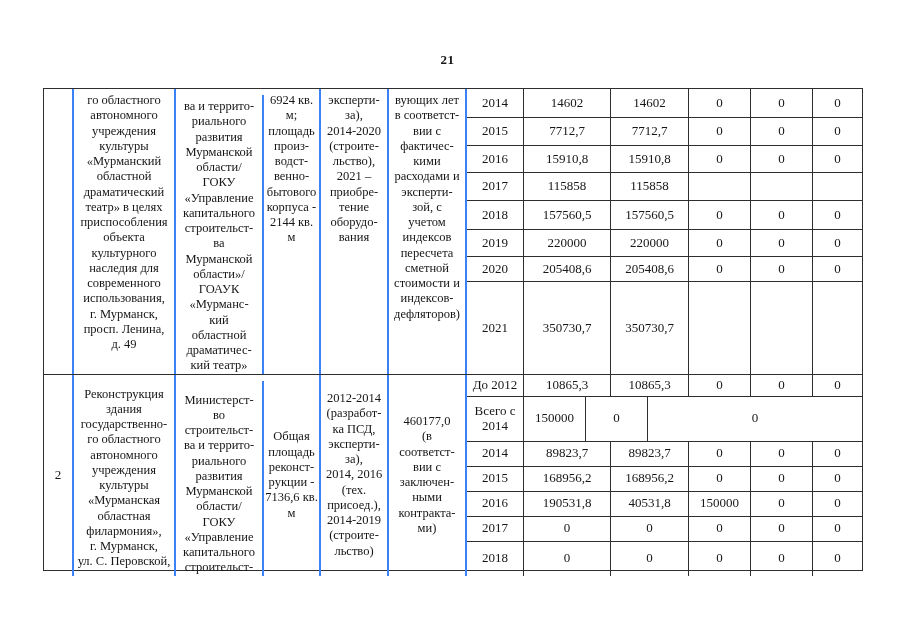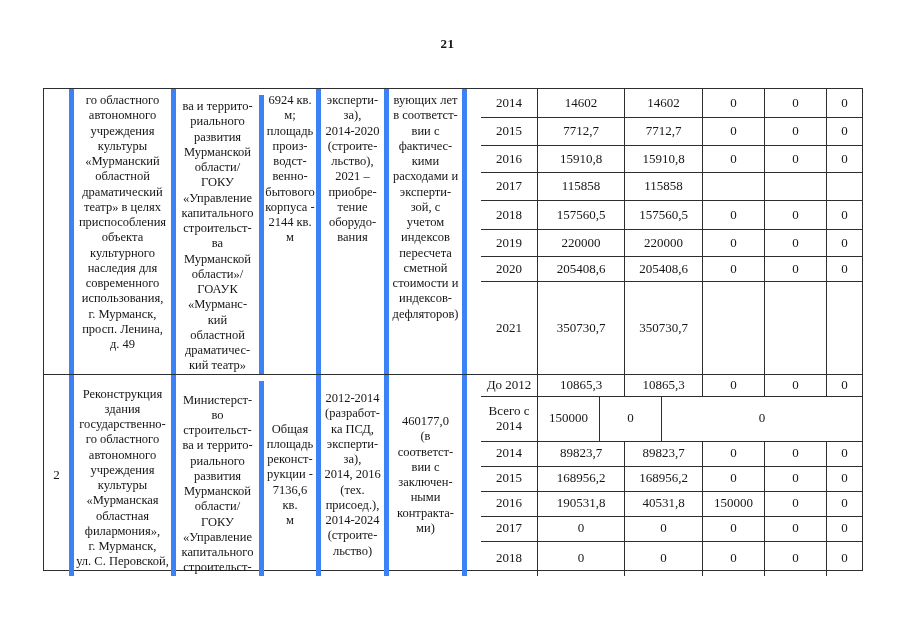--- a/index.html
+++ b/index.html
@@ -7,58 +7,58 @@
   body {
     position: relative;
     width: 905px; height: 640px;
     background: #ffffff;
     font-family: "Liberation Serif", "DejaVu Serif", serif;
     color: #161616;
     overflow: hidden;
   }
   .page-number {
     position: absolute;
-    top: 36px; left: 0; right: 10px;
+    top: 52px; left: 0; right: 10px;
     text-align: center;
     font-size: 13px;
     font-weight: 700;
     letter-spacing: 0.5px;
   }
   .doc-table {
     position: absolute;
     left: 43px; top: 88px;
     width: 820px; height: 483px;
     border: 1.5px solid #2e2e2e;
     display: flex;
     flex-direction: column;
     background: #fff;
   }
   .trow { display: flex; flex-direction: row; width: 100%; }
   .trow.row-1 { height: 286px; border-bottom: 1px solid #2e2e2e; }
   .trow.row-2 { flex: 1; }
   .cell {
-    border-right: 5px solid #3b82f6;
+    border-right: 2px solid #3b82f6;
     display: flex;
     flex-direction: column;
     align-items: center;
     text-align: center;
     font-size: 12.5px;
     line-height: 1.22;
     white-space: pre-line;
     overflow: hidden;
   }
   .cell.top    { justify-content: flex-start; padding-top: 4px; }
   .cell.middle { justify-content: center; }
   .c-num      { width: 30px;  font-size: 13px; }
   .c-project  { width: 102px; }
   .c-ministry { width: 88px; margin-top: 6px;  }
   .c-area     { width: 57px;  }
   .c-years    { width: 68px;  }
   .c-amount   { width: 78px;  }
-  .fin { flex: 1; display: flex; flex-direction: column; margin-left: 14px; }
+  .fin { flex: 1; display: flex; flex-direction: column; }
   .frow { display: flex; flex-direction: row; border-bottom: 1px solid #2e2e2e; }
   .frow.last { border-bottom: none; flex: 1; }
   .fcell {
     border-right: 1px solid #2e2e2e;
     display: flex;
     align-items: center;
     justify-content: center;
     text-align: center;
     font-size: 13px;
     line-height: 1.1;
@@ -258,21 +258,21 @@
 7136,6 кв.
 м</div>
     <div class="cell c-years middle">2012-2014
 (разработ-
 ка ПСД,
 эксперти-
 за),
 2014, 2016
 (тех.
 присоед.),
-2014-2024
+2014-2019
 (строите-
 льство)</div>
     <div class="cell c-amount middle">460177,0
 (в
 соответст-
 вии с
 заключен-
 ными
 контракта-
 ми)</div>

